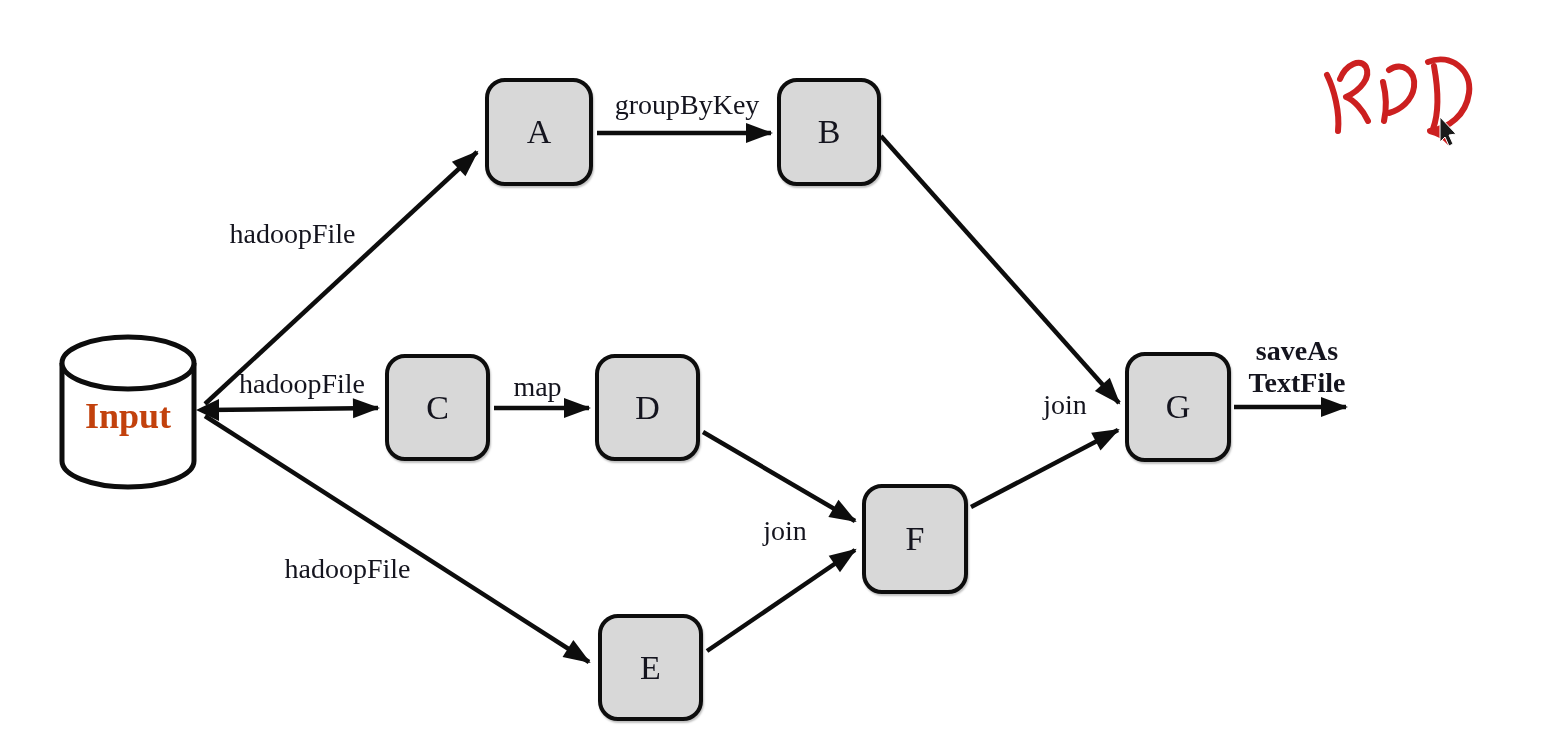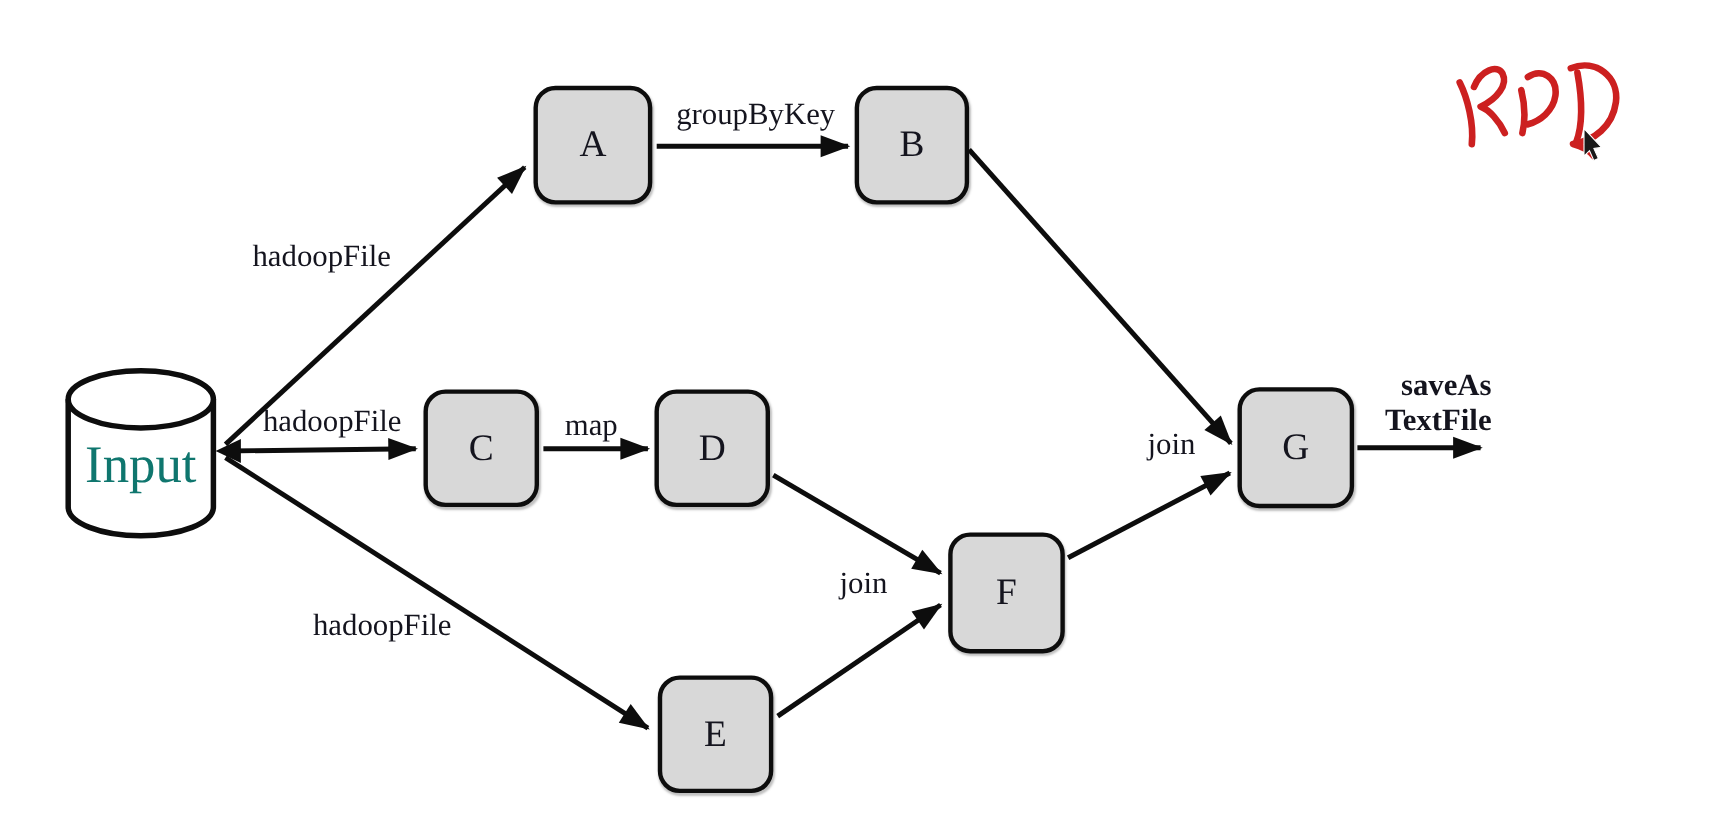--- a/index.html
+++ b/index.html
@@ -42,34 +42,35 @@
     position: absolute;
   }
   .datastore svg {
     display: block;
   }
   .ds-label {
     position: absolute;
     left: 0;
     width: 100%;
     text-align: center;
-    font-size: 48px;
-    color: #0f766e;
+    font-size: 36px;
+    color: #c2410c;
+    font-weight: bold;
   }
   .edge-label {
     position: absolute;
     font-size: 28px;
     line-height: 1.15;
     color: #14141e;
     text-align: center;
     white-space: nowrap;
   }
   .edge-label.bold {
     font-weight: bold;
-    text-align: right;
+    text-align: center;
   }
 </style>
 </head>
 <body>
 
 <div id="stage">
 
   <svg id="edges-svg" viewBox="0 0 1559 743">
     <defs>
       <marker id="arrow" markerUnits="userSpaceOnUse" markerWidth="30" markerHeight="24" refX="26" refY="11" orient="auto">

